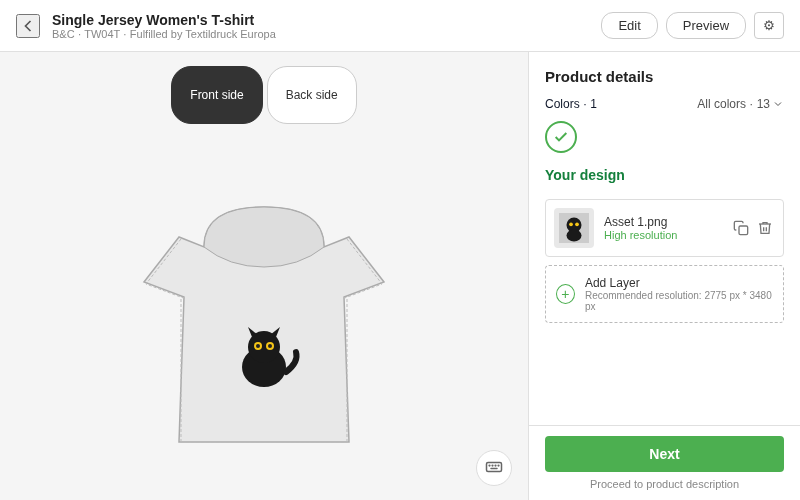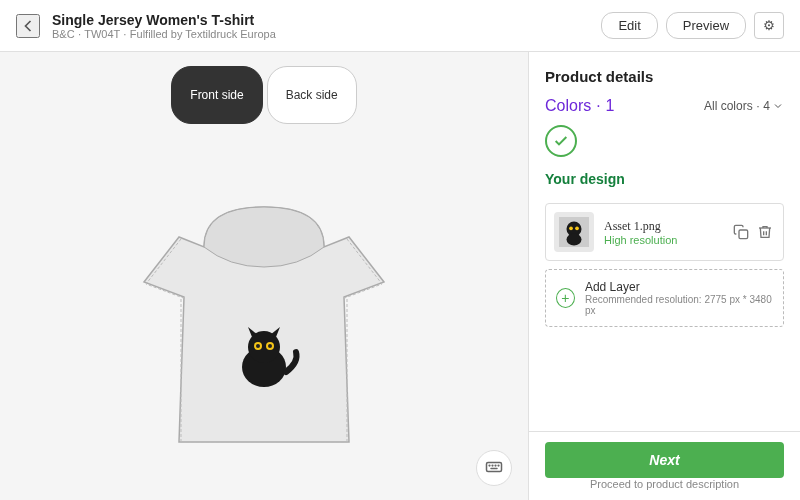--- a/index.html
+++ b/index.html
@@ -45,52 +45,52 @@
       width: 36px; height: 36px; border-radius: 50%; background: #fff; border: 1px solid #ddd;
       display: flex; align-items: center; justify-content: center; cursor: pointer; color: #666;
     }
 
     
     .right-panel { width: 272px; border-left: 1px solid #e0e0e0; display: flex; flex-direction: column; background: #fff; flex-shrink: 0; }
     .right-panel-content { flex: 1; overflow-y: auto; padding: 16px; }
     .section-title { font-size: 15px; font-weight: 600; color: #222; margin-bottom: 12px; }
 
     .colors-row { display: flex; align-items: center; justify-content: space-between; margin-bottom: 10px; }
-    .colors-label { font-size: 16px; color: #6d28d9; }
+    .colors-label { font-size: 12px; color: #0f172a; }
     .all-colors { font-size: 12px; color: #555; display: flex; align-items: center; gap: 2px; cursor: pointer; }
     .color-swatch {
       width: 32px; height: 32px; border-radius: 50%; border: 2px solid #4caf50;
       display: flex; align-items: center; justify-content: center; background: #fff; color: #4caf50; margin-top: 4px;
     }
 
     .your-design-title { font-size: 14px; font-weight: 600; color: #15803d; margin: 14px 0 16px; }
 
     .asset-row {
       display: flex; align-items: center; border: 1px solid #ddd; border-radius: 4px; padding: 8px; gap: 10px; margin-bottom: 8px;
     }
     .asset-thumb { width: 40px; height: 40px; background: #e8e8e8; border-radius: 4px; display: flex; align-items: center; justify-content: center; flex-shrink: 0; overflow: hidden; }
     .asset-info { flex: 1; }
-    .asset-name { font-size: 12px; color: #333; font-weight: 500; font-family: Liberation Serif, serif; }
+    .asset-name { font-size: 12px; color: #333; font-weight: 500; }
     .asset-status { font-size: 11px; color: #4caf50; }
     .asset-actions { display: flex; gap: 4px; }
     .icon-btn { background: none; border: none; cursor: pointer; color: #777; padding: 2px; display: flex; align-items: center; }
 
     .add-layer-row {
       display: flex; align-items: center; border: 1.5px dashed #bbb; border-radius: 4px; padding: 10px; gap: 10px; cursor: pointer;
     }
     .add-layer-plus { width: 20px; height: 20px; border-radius: 50%; border: 1.5px solid #4caf50; display: flex; align-items: center; justify-content: center; color: #4caf50; font-size: 14px; }
     .add-layer-info {}
     .add-layer-label { font-size: 12px; color: #333; font-weight: 500; }
     .add-layer-hint { font-size: 10px; color: #888; }
 
     
     .right-footer { padding: 10px 16px; border-top: 1px solid #e0e0e0; }
     .next-btn {
       width: 100%; padding: 10px; background: #4caf50; color: #fff; border: none; border-radius: 4px;
-      font-size: 14px; font-weight: 600; cursor: pointer;  font-style: italic;
+      font-size: 14px; font-weight: 600; cursor: pointer; margin-bottom: 6px;
     }
     .footer-hint { font-size: 11px; color: #888; text-align: center; }
   </style>
 </head>
 <body>
 
 <div class="header">
   <button class="back-btn">
     <svg viewBox="0 0 24 24" fill="none" stroke="currentColor" stroke-width="2">
       <polyline points="15 18 9 12 15 6"></polyline>
@@ -170,21 +170,21 @@
   </div>
 
   <div class="right-panel">
     <div class="right-panel-content">
 
       <div class="section-title">Product details</div>
 
       <div class="colors-row">
         <span class="colors-label">Colors · 1</span>
         <span class="all-colors">
-          <span>All colors · 4</span>
+          <span>All colors · 13</span>
           <svg width="12" height="12" viewBox="0 0 24 24" fill="none" stroke="currentColor" stroke-width="2">
             <polyline points="6 9 12 15 18 9"></polyline>
           </svg>
         </span>
       </div>
 
       <div class="color-swatch">
         <svg width="16" height="16" viewBox="0 0 24 24" fill="none" stroke="#4caf50" stroke-width="3">
           <polyline points="20 6 9 17 4 12"></polyline>
         </svg>

